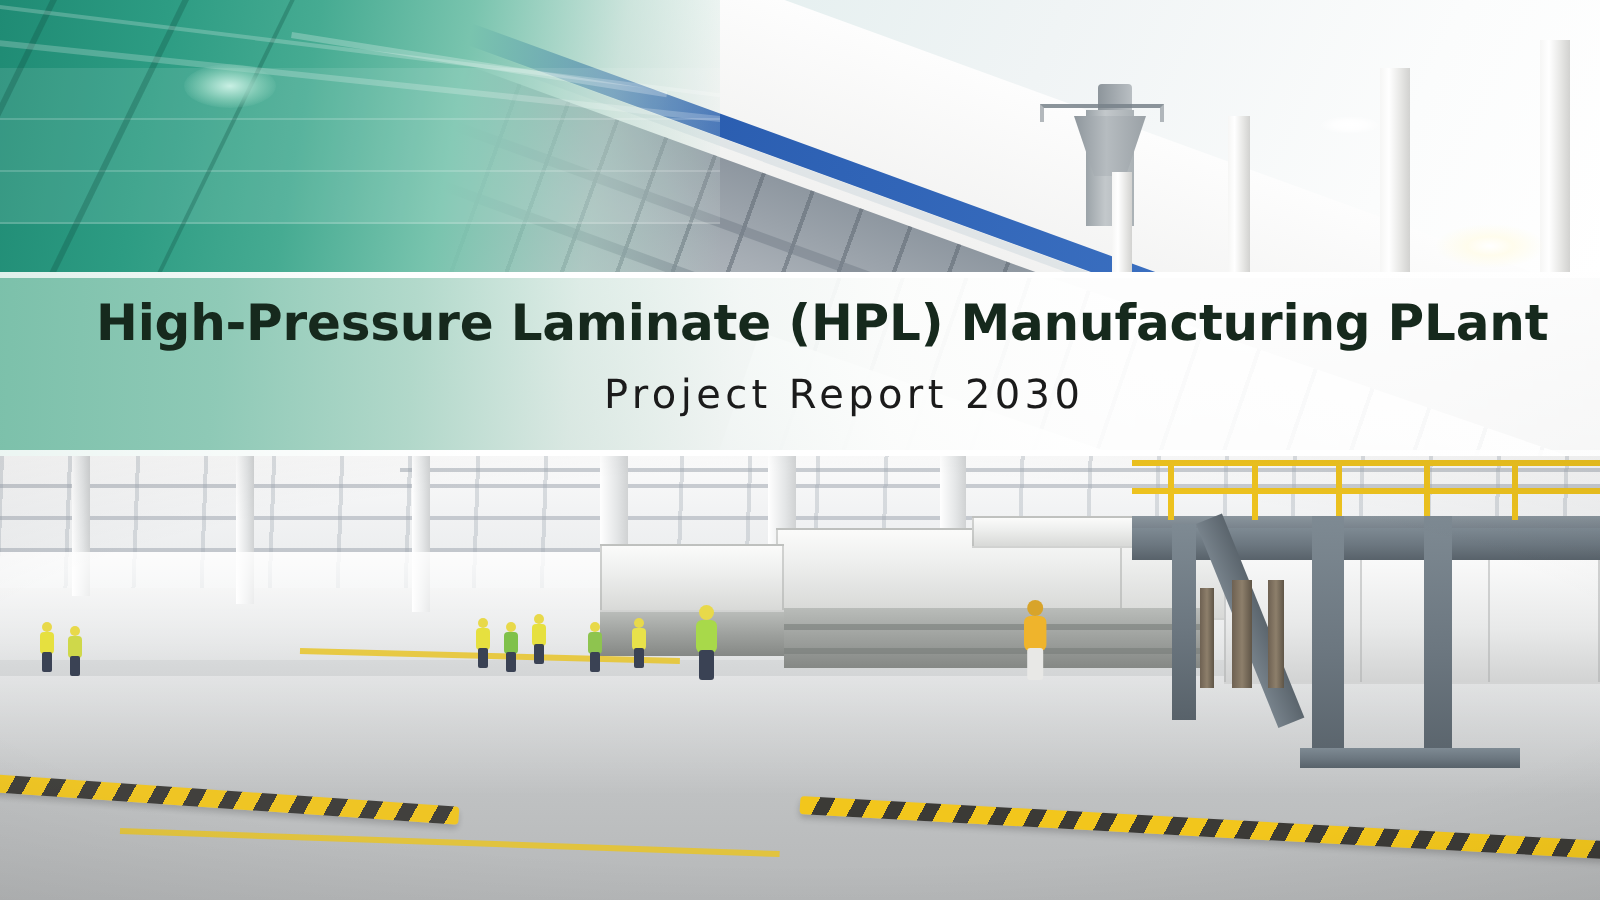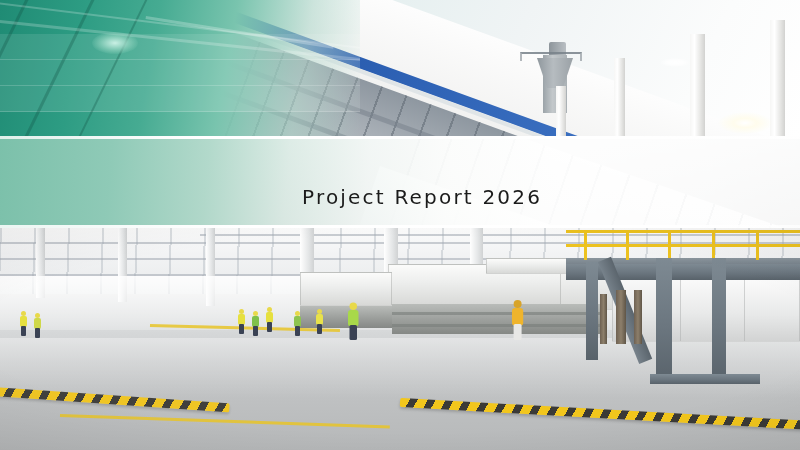--- a/index.html
+++ b/index.html
@@ -330,22 +330,23 @@
       <div class="gc-glow"></div>
     </div>
   </div>
 
   <div class="band">
     <div class="band-photo"></div>
     <div class="band-tint"></div>
     <div class="band-top-line"></div>
     <div class="band-bot-line"></div>
 
-
-    <div class="subtitle">Project Report 2026</div>
+    <div class="title">High-Pressure Laminate (HPL) Manufacturing PLant</div>
+
+    <div class="subtitle">Project Report 2030</div>
   </div>
 
   <div class="photo-bottom">
 
     <div class="hall-ceiling"></div>
     <div class="truss" style="left:0; top:14px; width:800px;"></div>
     <div class="truss" style="left:0; top:30px; width:800px;"></div>
     <div class="truss" style="left:0; top:46px; width:800px;"></div>
     <div class="truss" style="left:200px; top:6px; width:600px;"></div>
 

